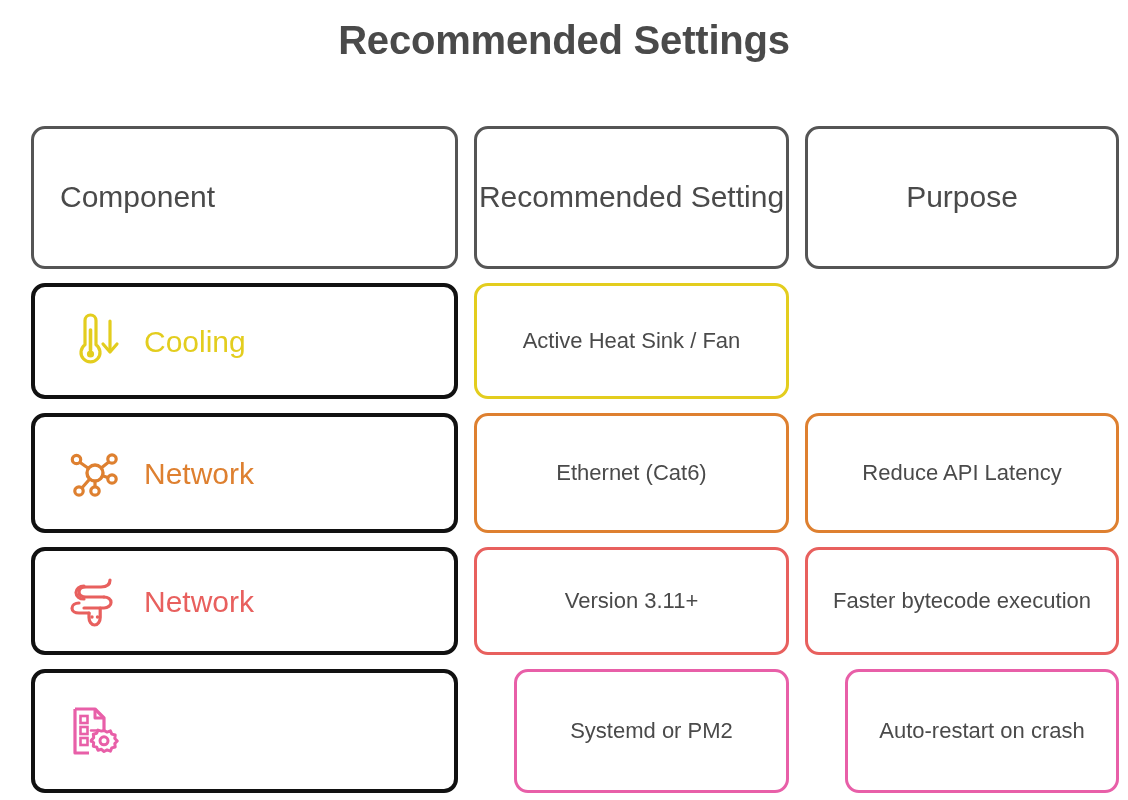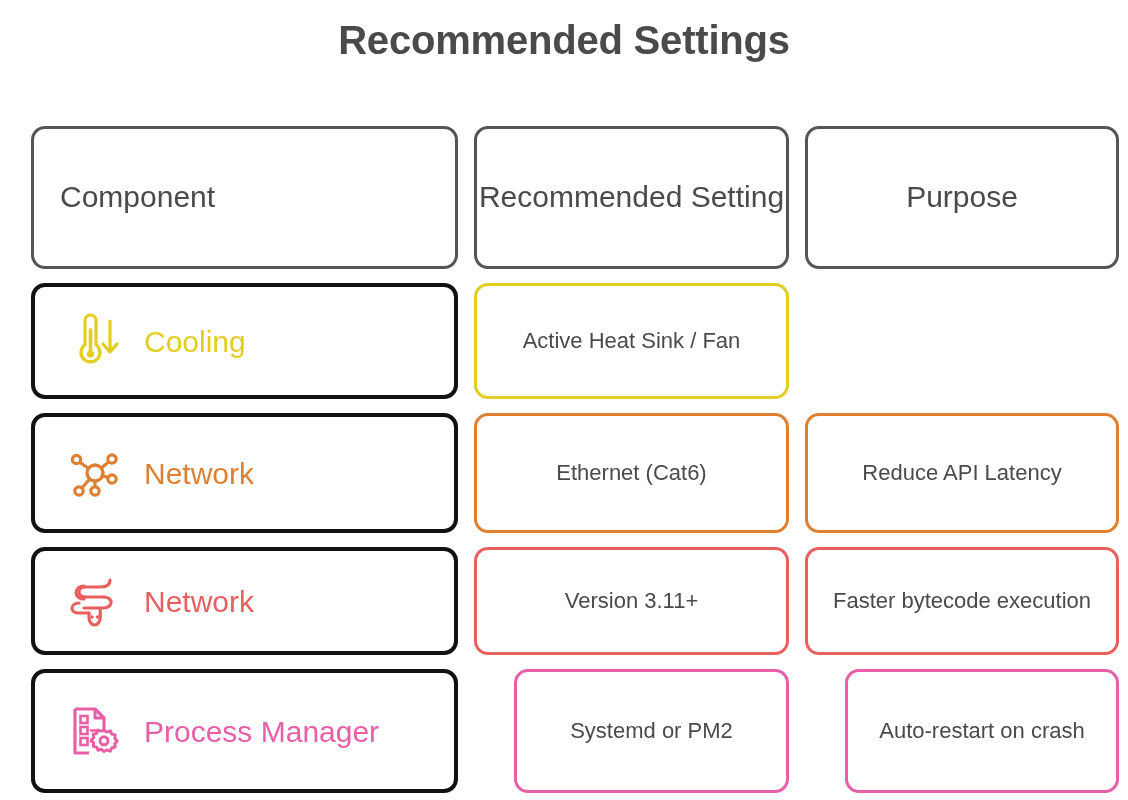--- a/index.html
+++ b/index.html
@@ -216,21 +216,20 @@
             <path d="M9 7v44h14" stroke="#E85FA8" stroke-width="3.2" stroke-linejoin="round" fill="none"></path>
             <path d="M29 7v9h9" stroke="#E85FA8" stroke-width="3" stroke-linejoin="round" fill="none"></path>
             <rect x="14.5" y="14" width="7" height="7" stroke="#E85FA8" stroke-width="2.6"></rect>
             <rect x="14.5" y="25" width="7" height="7" stroke="#E85FA8" stroke-width="2.6"></rect>
             <rect x="14.5" y="36" width="7" height="7" stroke="#E85FA8" stroke-width="2.6"></rect>
             <path d="M25 28.5h6M25 39.5h4" stroke="#E85FA8" stroke-width="2.6" stroke-linecap="round"></path>
             <path d="M38 28.5l3.1 1.6 3.3-1.2 1.4 3.2 3.4.9-.4 3.5 2.5 2.5-2.5 2.5.4 3.5-3.4.9-1.4 3.2-3.3-1.2L38 49.5l-2.6-2.2-3.4 1-1.3-3.2-3.4-.9.4-3.5-2.5-2.5 2.5-2.5-.4-3.5 3.4-.9 1.3-3.2 3.4 1z" stroke="#E85FA8" stroke-width="3" stroke-linejoin="round" fill="#fff"></path>
             <circle cx="38" cy="38.8" r="4" stroke="#E85FA8" stroke-width="3" fill="#fff"></circle>
           </svg>
         </span>
-        <span class="cell-label">Process Manager</span>
       </div>
       <div class="cell cell-value">
         <span>Systemd or PM2</span>
       </div>
       <div class="cell cell-value">
         <span>Auto-restart on crash</span>
       </div>
     </div>
 
   </div>

